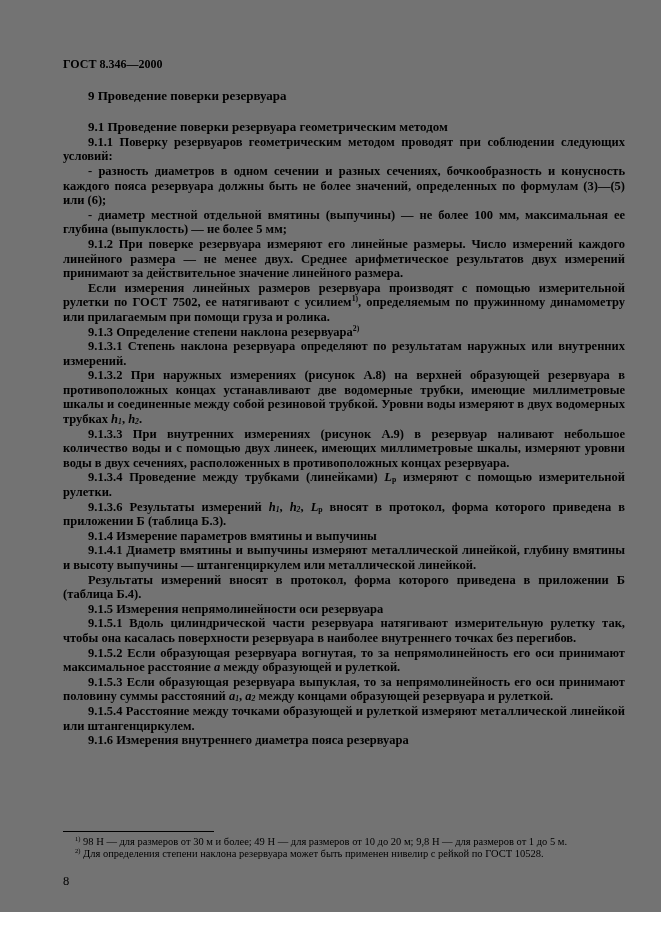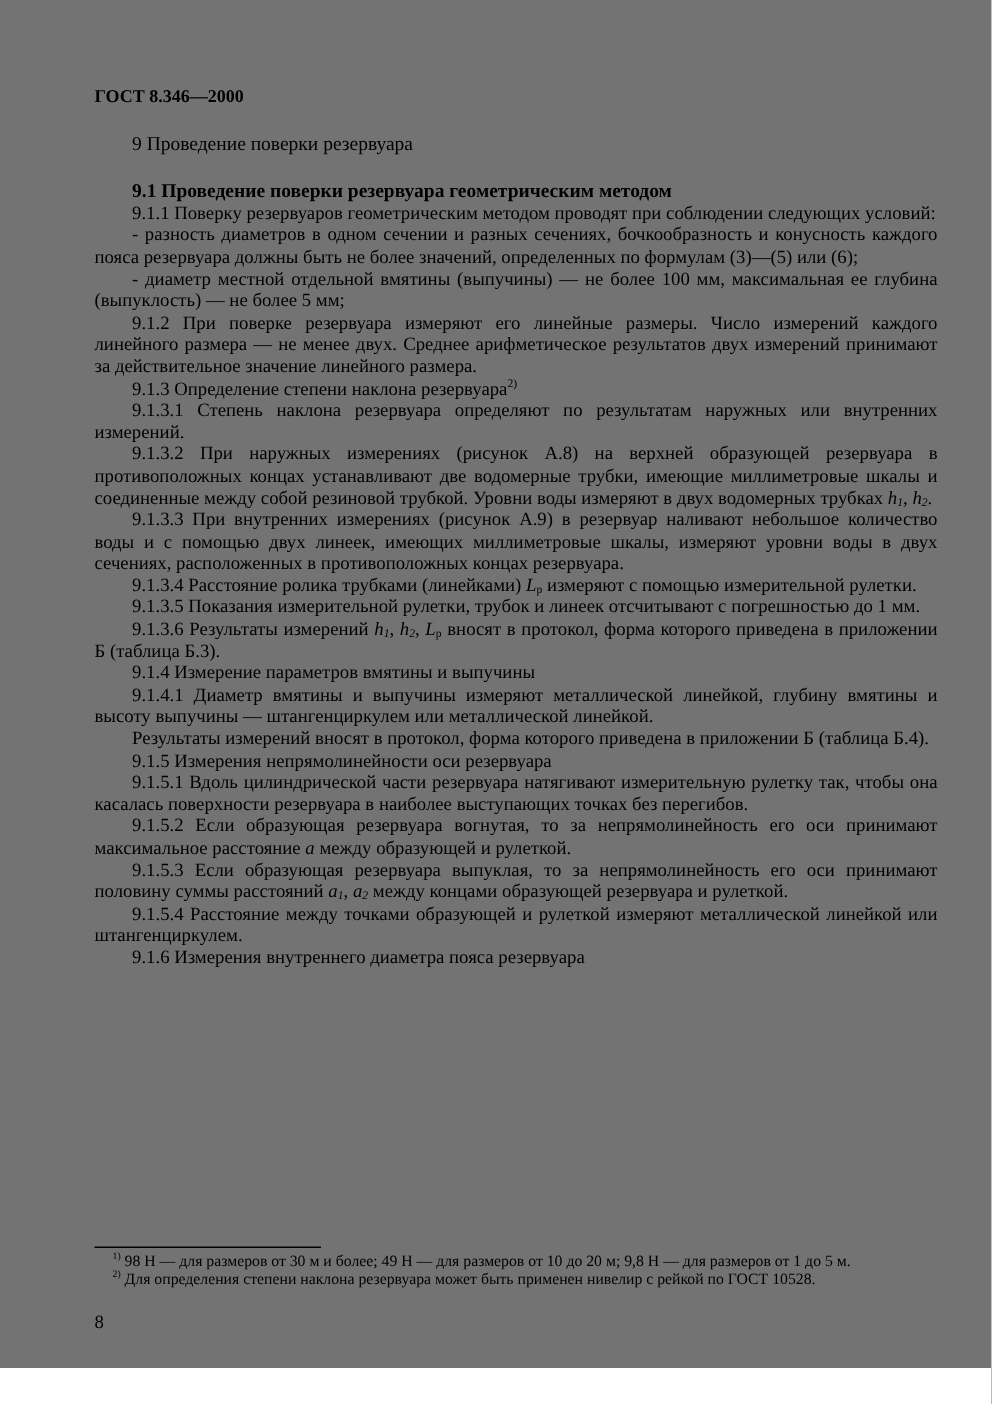--- a/index.html
+++ b/index.html
@@ -15,33 +15,34 @@
     line-height: 14.6px;
     padding: 57px 36px 0 63px;
     overflow: hidden;
   }
   .doc-header {
     font-weight: bold;
     font-size: 12px;
     margin-bottom: 17px;
   }
   .section-heading {
-    font-weight: normal;
+    font-weight: bold;
     font-size: 13px;
     text-indent: 25px;
     margin-bottom: 17px;
   }
   .subsection-heading {
     font-weight: bold;
     font-size: 13px;
     text-indent: 25px;
   }
   p.para {
     text-align: justify;
     text-indent: 25px;
+    font-weight: bold;
   }
   .italic { font-style: italic; }
   sup {
     font-size: 0.62em;
     line-height: 0;
     vertical-align: super;
   }
   sub {
     font-size: 0.62em;
     line-height: 0;
@@ -80,35 +81,35 @@
 
   <h2 class="section-heading">9 Проведение поверки резервуара</h2>
 
   <h3 class="subsection-heading">9.1 Проведение поверки резервуара геометрическим методом</h3>
 
   <p class="para">9.1.1 Поверку резервуаров геометрическим методом проводят при соблюдении следующих условий:</p>
   <p class="para">- разность диаметров в одном сечении и разных сечениях, бочкообразность и конусность каждого пояса резервуара должны быть не более значений, определенных по формулам (3)—(5) или (6);</p>
   <p class="para">- диаметр местной отдельной вмятины (выпучины) — не более 100 мм, максимальная ее глубина (выпуклость) — не более 5 мм;</p>
 
   <p class="para">9.1.2 При поверке резервуара измеряют его линейные размеры. Число измерений каждого линейного размера — не менее двух. Среднее арифметическое результатов двух измерений принимают за действительное значение линейного размера.</p>
+  <p class="para"><span>Если измерения линейных размеров резервуара производят с помощью измерительной рулетки по ГОСТ 7502, ее натягивают с усилием</span><sup>1)</sup><span>, определяемым по пружинному динамометру или прилагаемым при помощи груза и ролика.</span></p>
 
   <p class="para"><span>9.1.3 Определение степени наклона резервуара</span><sup>2)</sup></p>
   <p class="para">9.1.3.1 Степень наклона резервуара определяют по результатам наружных или внутренних измерений.</p>
   <p class="para"><span>9.1.3.2 При наружных измерениях (рисунок А.8) на верхней образующей резервуара в противоположных концах устанавливают две водомерные трубки, имеющие миллиметровые шкалы и соединенные между собой резиновой трубкой. Уровни воды измеряют в двух водомерных трубках </span><span class="italic">h</span><sub class="italic">1</sub><span>, </span><span class="italic">h</span><sub class="italic">2</sub><span>.</span></p>
   <p class="para">9.1.3.3 При внутренних измерениях (рисунок А.9) в резервуар наливают небольшое количество воды и с помощью двух линеек, имеющих миллиметровые шкалы, измеряют уровни воды в двух сечениях, расположенных в противоположных концах резервуара.</p>
-  <p class="para"><span>9.1.3.4 Расстояние ролика трубками (линейками) </span><span class="italic">L</span><sub>р</sub><span> измеряют с помощью измерительной рулетки.</span></p>
-  <p class="para">9.1.3.5 Показания измерительной рулетки, трубок и линеек отсчитывают с погрешностью до 1 мм.</p>
+  <p class="para"><span>9.1.3.4 Проведение между трубками (линейками) </span><span class="italic">L</span><sub>р</sub><span> измеряют с помощью измерительной рулетки.</span></p>
   <p class="para"><span>9.1.3.6 Результаты измерений </span><span class="italic">h</span><sub class="italic">1</sub><span>, </span><span class="italic">h</span><sub class="italic">2</sub><span>, </span><span class="italic">L</span><sub>р</sub><span> вносят в протокол, форма которого приведена в приложении Б (таблица Б.3).</span></p>
 
   <p class="para">9.1.4 Измерение параметров вмятины и выпучины</p>
   <p class="para">9.1.4.1 Диаметр вмятины и выпучины измеряют металлической линейкой, глубину вмятины и высоту выпучины — штангенциркулем или металлической линейкой.</p>
   <p class="para">Результаты измерений вносят в протокол, форма которого приведена в приложении Б (таблица Б.4).</p>
 
   <p class="para">9.1.5 Измерения непрямолинейности оси резервуара</p>
-  <p class="para">9.1.5.1 Вдоль цилиндрической части резервуара натягивают измерительную рулетку так, чтобы она касалась поверхности резервуара в наиболее выступающих точках без перегибов.</p>
+  <p class="para">9.1.5.1 Вдоль цилиндрической части резервуара натягивают измерительную рулетку так, чтобы она касалась поверхности резервуара в наиболее внутреннего точках без перегибов.</p>
   <p class="para"><span>9.1.5.2 Если образующая резервуара вогнутая, то за непрямолинейность его оси принимают максимальное расстояние </span><span class="italic">a</span><span> между образующей и рулеткой.</span></p>
   <p class="para"><span>9.1.5.3 Если образующая резервуара выпуклая, то за непрямолинейность его оси принимают половину суммы расстояний </span><span class="italic">a</span><sub class="italic">1</sub><span>, </span><span class="italic">a</span><sub class="italic">2</sub><span> между концами образующей резервуара и рулеткой.</span></p>
   <p class="para">9.1.5.4 Расстояние между точками образующей и рулеткой измеряют металлической линейкой или штангенциркулем.</p>
 
   <p class="para">9.1.6 Измерения внутреннего диаметра пояса резервуара</p>
 
   <div class="footnote-area">
     <div class="footnote-rule"></div>
     <div class="footnotes">
       <p><sup>1)</sup><span> 98 Н — для размеров от 30 м и более; 49 Н — для размеров от 10 до 20 м; 9,8 Н — для размеров от 1 до 5 м.</span></p>

